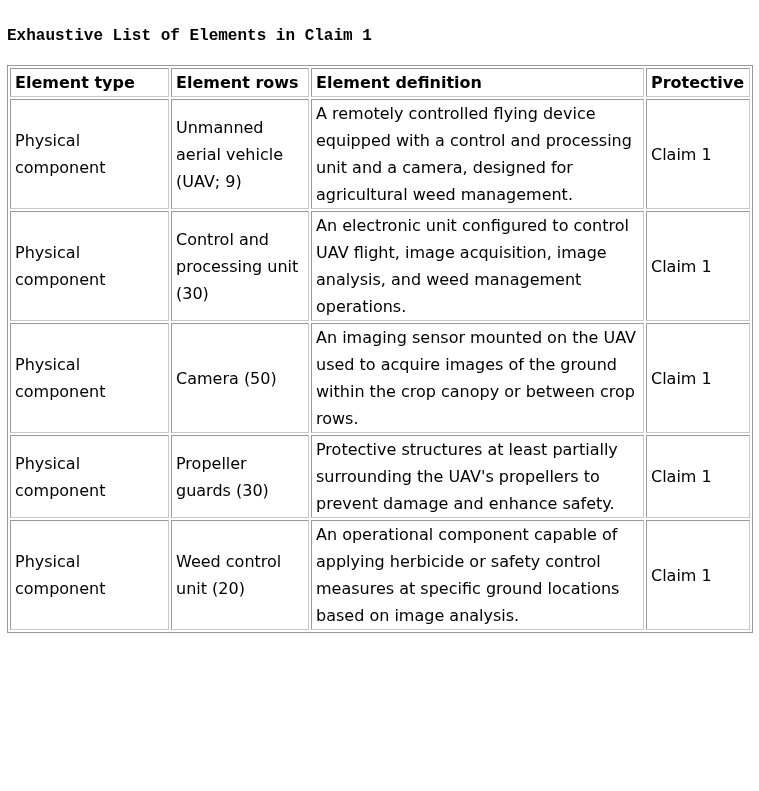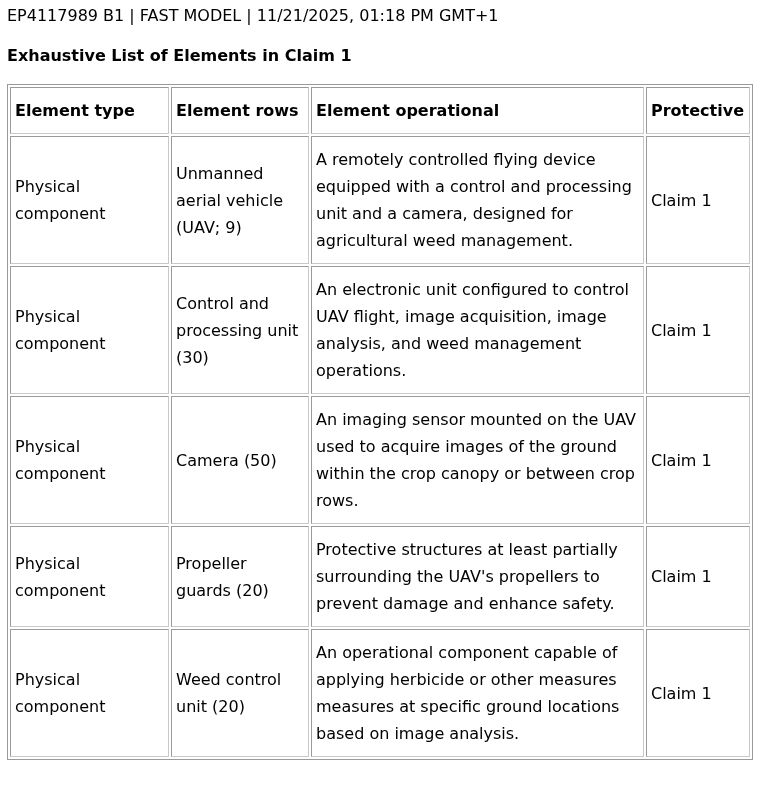--- a/index.html
+++ b/index.html
@@ -22,72 +22,72 @@
     font-weight: 400;
     white-space: nowrap;
   }
   .doc-title {
     font-size: 16px;
     line-height: 19px;
     font-weight: 700;
     margin-top: 21px;
     margin-bottom: 19px;
     white-space: nowrap;
+    font-family: Liberation Mono, monospace;
   }
   table.elements {
     table-layout: fixed;
     width: 746px;
     border-collapse: separate;
     border-spacing: 2px;
     border: 1px solid #9a9a9a;
     background: #ffffff;
   }
   col.c-type { width: 159px; }
   col.c-name { width: 138px; }
   col.c-def  { width: 333px; }
   col.c-ref  { width: 104px; }
   th, td {
     box-sizing: border-box;
     border: 1px solid;
     border-color: #9a9a9a #c9c9c9 #c9c9c9 #9a9a9a;
-    padding: 9px 4px;
+    padding: 0 4px;
     font-size: 16px;
     line-height: 27px;
     text-align: left;
     vertical-align: middle;
     background: #ffffff;
     word-wrap: break-word;
   }
   th {
     font-weight: 700;
     white-space: nowrap;
     overflow: visible;
   }
 </style>
 </head>
 <body>
 
 <div>
 
-  <div class="doc-meta">EP4117989 B1 | FAST MODEL | 11/21/2025, 01:18 PM GMT+1</div>
 
   <div class="doc-title">Exhaustive List of Elements in Claim 1</div>
 
   <table class="elements">
     <colgroup>
       <col class="c-type">
       <col class="c-name">
       <col class="c-def">
       <col class="c-ref">
     </colgroup>
     <thead>
       <tr>
         <th>Element type</th>
         <th>Element rows</th>
-        <th>Element operational</th>
+        <th>Element definition</th>
         <th>Protective</th>
       </tr>
     </thead>
     <tbody>
       <tr>
         <td>Physical component</td>
         <td>Unmanned aerial vehicle (UAV; 9)</td>
         <td>A remotely controlled flying device equipped with a control and processing unit and a camera, designed for agricultural weed management.</td>
         <td>Claim 1</td>
       </tr>
@@ -98,26 +98,26 @@
         <td>Claim 1</td>
       </tr>
       <tr>
         <td>Physical component</td>
         <td>Camera (50)</td>
         <td>An imaging sensor mounted on the UAV used to acquire images of the ground within the crop canopy or between crop rows.</td>
         <td>Claim 1</td>
       </tr>
       <tr>
         <td>Physical component</td>
-        <td>Propeller guards (20)</td>
+        <td>Propeller guards (30)</td>
         <td>Protective structures at least partially surrounding the UAV's propellers to prevent damage and enhance safety.</td>
         <td>Claim 1</td>
       </tr>
       <tr>
         <td>Physical component</td>
         <td>Weed control unit (20)</td>
-        <td>An operational component capable of applying herbicide or other measures measures at specific ground locations based on image analysis.</td>
+        <td>An operational component capable of applying herbicide or safety control measures at specific ground locations based on image analysis.</td>
         <td>Claim 1</td>
       </tr>
     </tbody>
   </table>
 
 </div>
 
 </body></html>

